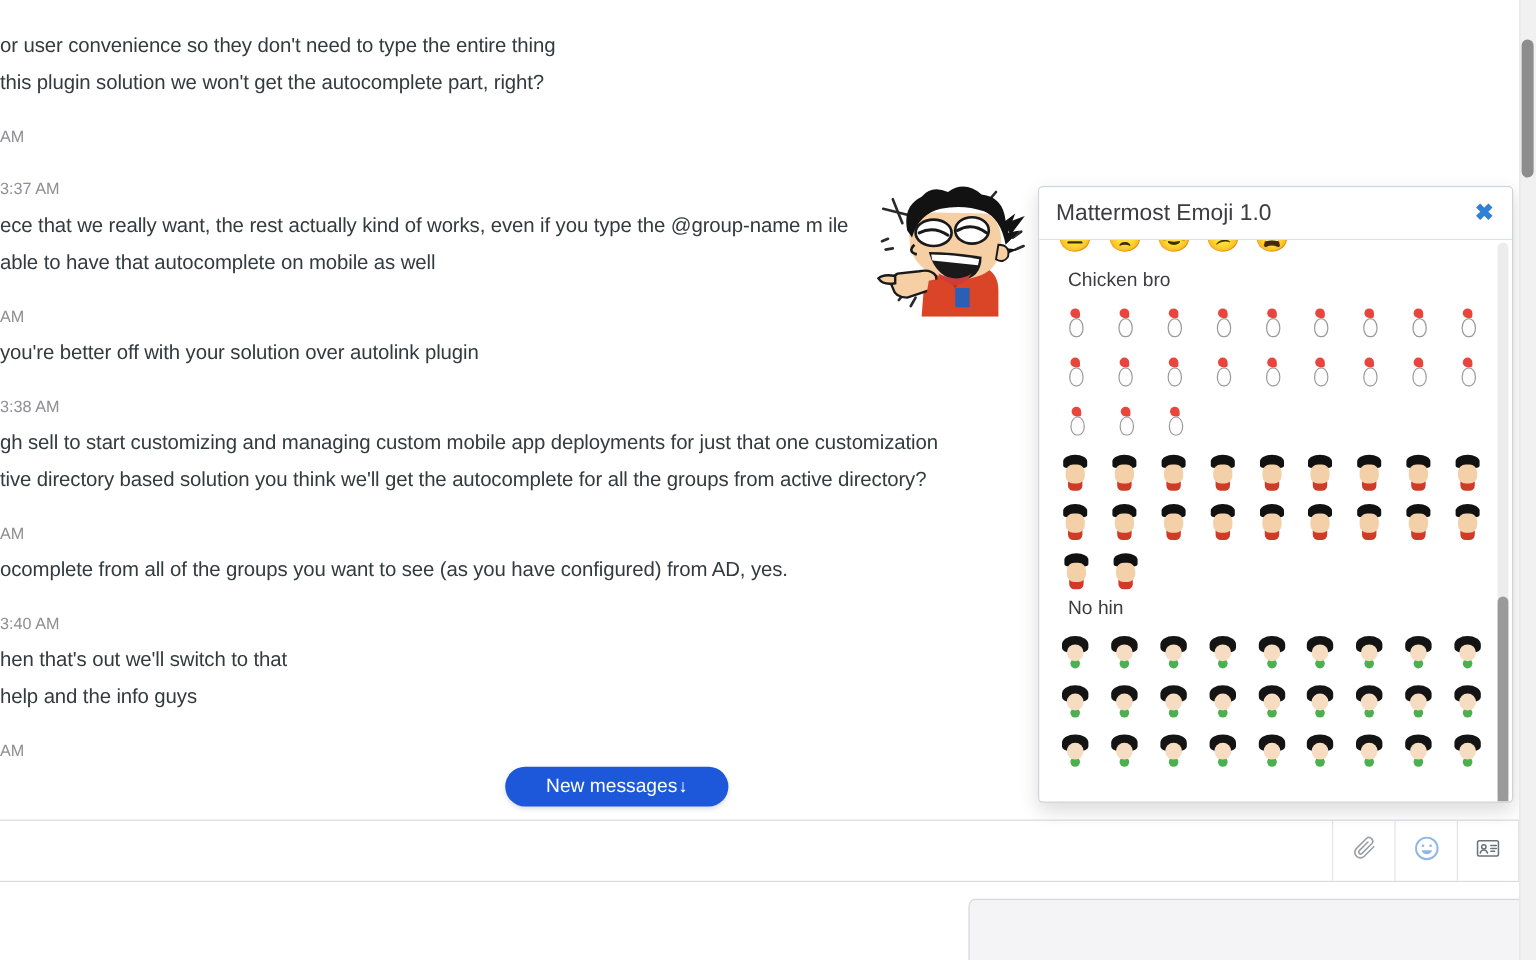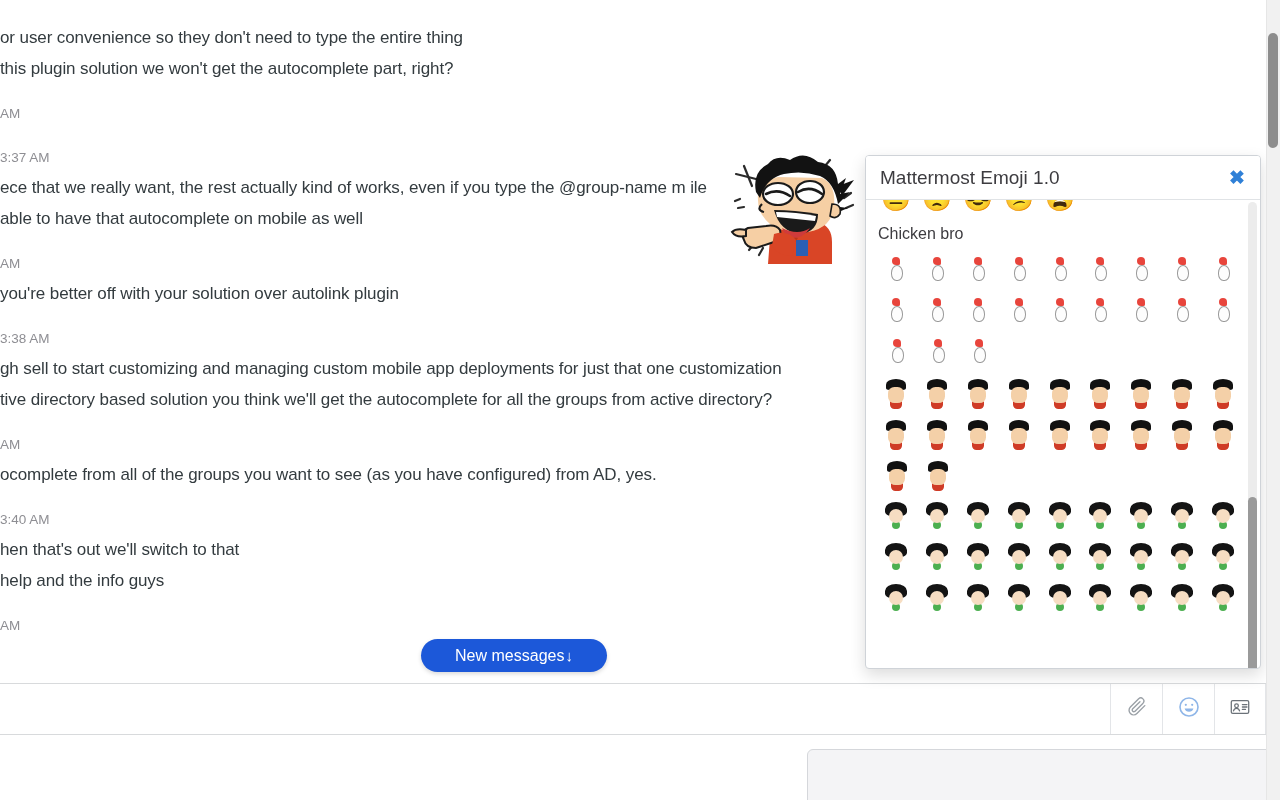--- a/index.html
+++ b/index.html
@@ -229,20 +229,21 @@
     cursor: pointer;
     font-size: 24px;
     line-height: 1;
   }
 
   .emoji-section-title {
     font-size: 16px;
     color: #3d3c40;
     padding: 6px 0 4px 12px;
     font-family: "Liberation Sans", sans-serif;
+    margin-left: 12px;
   }
 
   
   .chk { width: 30px; height: 30px; position: relative; }
   .chk::before {
     content: "";
     position: absolute;
     left: 10px; top: 12px;
     width: 10px; height: 14px;
     background: #fdfdfd;
@@ -621,20 +622,21 @@
             </div>
           </div>
           <div class="emoji-row">
             <div class="emoji-cell">
               <span class="sjk"></span>
             </div>
             <div class="emoji-cell">
               <span class="sjk"></span>
             </div>
           </div>
+          <div class="emoji-section-title">No hin</div>
           <div class="emoji-row">
             <div class="emoji-cell">
               <span class="nhn"></span>
             </div>
             <div class="emoji-cell">
               <span class="nhn"></span>
             </div>
             <div class="emoji-cell">
               <span class="nhn"></span>
             </div>

